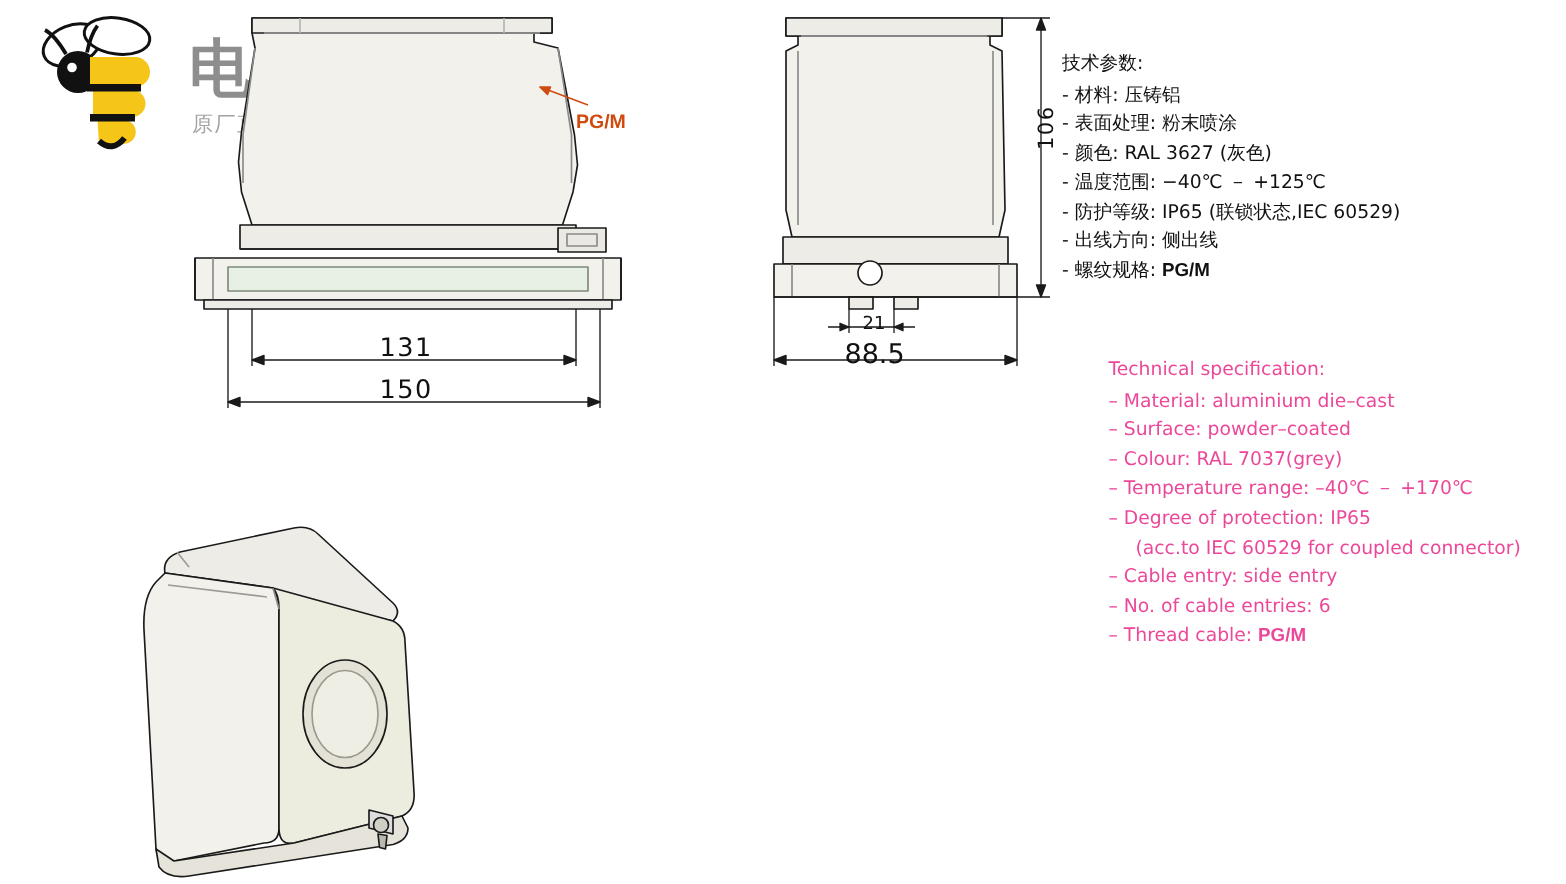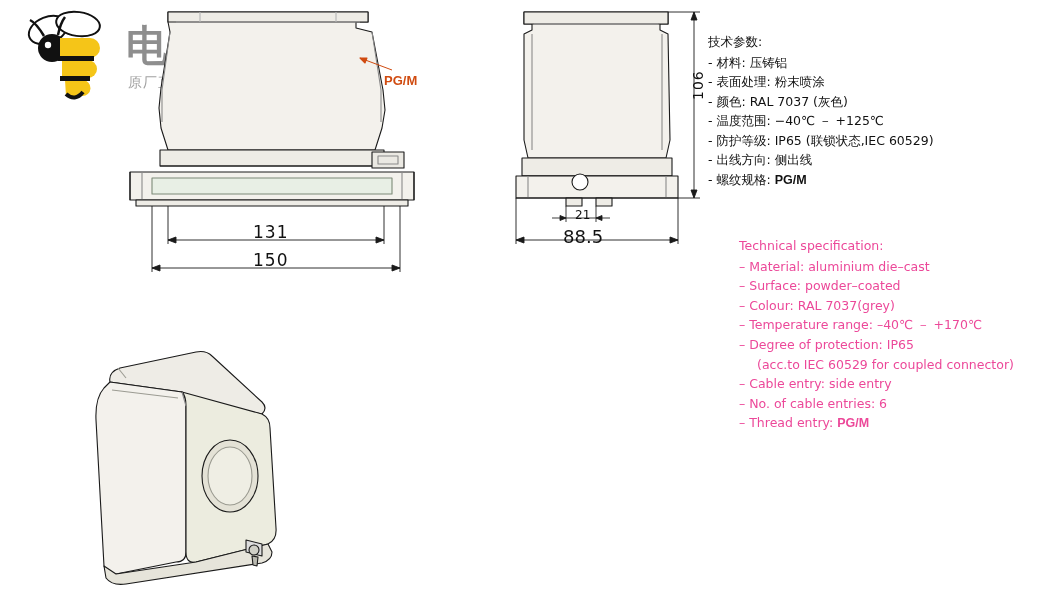--- a/index.html
+++ b/index.html
@@ -252,33 +252,33 @@
   <div class="dimtext" id="dim-150">150</div>
   <div class="dimtext" id="dim-106">106</div>
   <div class="dimtext" id="dim-21">21</div>
   <div class="dimtext" id="dim-885">88.5</div>
   <div class="dimtext" id="lbl-pgm">PG/M</div>
 
   <div class="spec-cn">
     <span class="spec-head">技术参数:</span>
     <span class="spec-line">- 材料: 压铸铝</span>
     <span class="spec-line">- 表面处理: 粉末喷涂</span>
-    <span class="spec-line">- 颜色: RAL 7037 (灰色)</span>
+    <span class="spec-line">- 颜色: RAL 3627 (灰色)</span>
     <span class="spec-line">- 温度范围: −40℃ － +125℃</span>
     <span class="spec-line">- 防护等级: IP65 (联锁状态,IEC 60529)</span>
     <span class="spec-line">- 出线方向: 侧出线</span>
     <span class="spec-line"><span>- 螺纹规格: </span><span class="pgm">PG/M</span></span>
   </div>
 
   <div class="spec-en">
     <span class="spec-head">Technical specification:</span>
     <span class="spec-line">– Material: aluminium die–cast</span>
     <span class="spec-line">– Surface: powder–coated</span>
     <span class="spec-line">– Colour: RAL 7037(grey)</span>
     <span class="spec-line">– Temperature range: –40℃ － +170℃</span>
     <span class="spec-line">– Degree of protection: IP65</span>
     <span class="spec-line indent">(acc.to IEC 60529 for coupled connector)</span>
     <span class="spec-line">– Cable entry: side entry</span>
     <span class="spec-line">– No. of cable entries: 6</span>
-    <span class="spec-line"><span>– Thread entry: </span><span class="pgm">PG/M</span></span>
+    <span class="spec-line"><span>– Thread cable: </span><span class="pgm">PG/M</span></span>
   </div>
 
 </div>
 
 </body></html>

